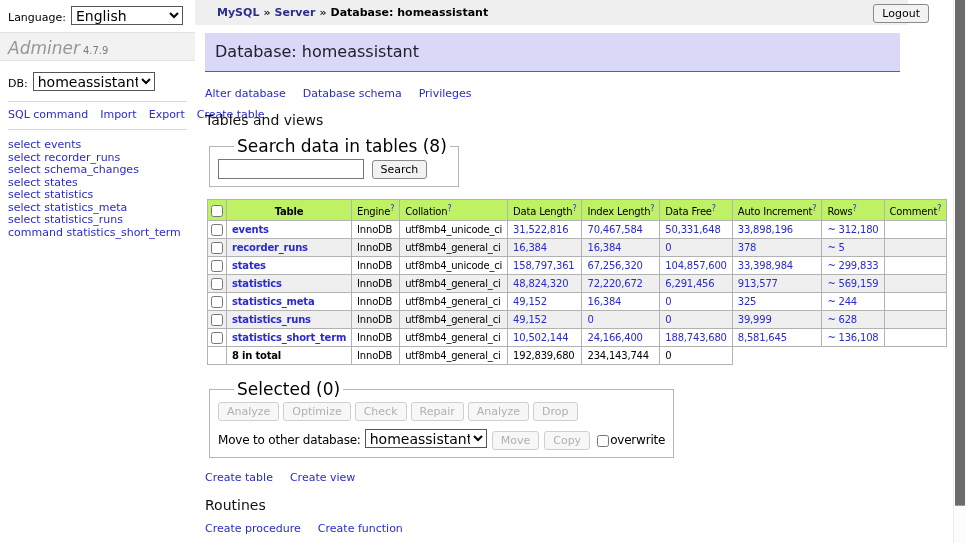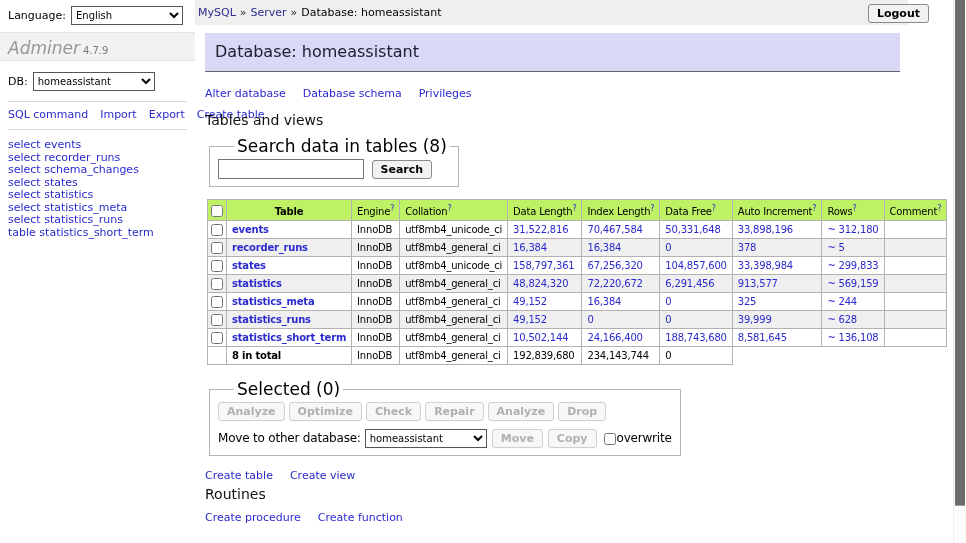--- a/index.html
+++ b/index.html
@@ -13,21 +13,21 @@
     overflow: hidden;
   }
   a { text-decoration: none; cursor: pointer; }
 
   
   .sidebar { position: absolute; left: 0; top: 0; width: 195px; height: 543px; background: #fff; }
   .lang-row { padding: 6px 8px 0 8px; }
   .lang-row label { margin-right: 5px; }
   select {
     font-family: "DejaVu Sans", sans-serif;
-    font-size: 10px;
+    font-size: 14px;
     height: 19px;
     border: 1px solid #555;
     background: #fff;
     border-radius: 0;
   }
   .lang-select { width: 112px; }
   .app-band {
     margin-top: 7px;
     background: #f2f2f2;
     border-top: 1px solid #e3e3e3;
@@ -51,35 +51,35 @@
   .side-actions { width: 155px; line-height: 13px; }
   .side-actions a { color: #2a2ace; margin-right: 12px; white-space: nowrap; }
   .table-links { margin: 9px 8px 0 8px; }
   .table-links a { display: block; color: #2a2ace; line-height: 12.5px; white-space: nowrap; }
 
   
   .content { position: absolute; left: 195px; top: 0; width: 758px; height: 543px; overflow: hidden; }
   .breadcrumb {
     background: #efefef;
     width: 713px; height: 25px; line-height: 25px;
-    padding-left: 3px;
+    padding-left: 22px;
+    font-weight: bold;
   }
   .breadcrumb a { color: #2d2d8f; }
   .breadcrumb .sep { color: #222; margin: 0 4px; }
   .logout-btn { position: absolute; top: 4px; right: 24px; }
   button {
     font-family: "DejaVu Sans", sans-serif;
     font-size: 11px;
     padding: 2px 8px;
     border: 1px solid #8a8a8a;
     background: #f2f2f2;
     border-radius: 3px;
     color: #000;
     cursor: pointer;
-    font-weight: bold;
   }
   button:disabled { color: #b0b0b0; border-color: #cfcfcf; background: #f7f7f7; cursor: default; }
 
   .h2band {
     margin: 8px 0 0 10px;
     width: 695px;
     background: #d9d9f7;
     border-bottom: 1px solid #63636b;
     padding: 9px 10px 10px 10px;
     font-size: 16px;
@@ -135,21 +135,21 @@
   .bulk-row button { margin-right: 4px; }
   .move-row { margin-top: 8px; font-size: 12px; letter-spacing: -0.2px; }
   .move-select { width: 122px; margin-left: 4px; }
   .move-row button { margin-left: 5px; }
   .overwrite { margin-left: 7px; font-size: 12px; }
   .overwrite input { margin-right: 1px; }
 
   .create-links { margin: 13px 0 0 10px; }
   .create-links a, .routine-links a { color: #2a2ace; margin-right: 17px; }
   .routine-links { margin: 9px 0 0 10px; }
-  h3.routines { margin-top: 4px; }
+  h3.routines { margin-top: 13px; }
 
   
   .scrollbar { position: absolute; right: 0; top: 0; width: 13px; height: 543px; background: #fcfcfc; border-left: 1px solid #ededed; }
   .scroll-thumb { position: absolute; top: 0; right: 1px; width: 10px; height: 506px; background: #6b6b6b; border-bottom: 1px solid #9a9a9a; }
 </style>
 </head>
 <body>
 
 <div class="sidebar">
   <div class="lang-row">
@@ -168,21 +168,21 @@
   </div>
   <div class="table-links">
 
   <a>select events</a>
       <a>select recorder_runs</a>
       <a>select schema_changes</a>
       <a>select states</a>
       <a>select statistics</a>
       <a>select statistics_meta</a>
       <a>select statistics_runs</a>
-      <a>table statistics_short_term</a>
+      <a>command statistics_short_term</a>
     </div>
 </div>
 
 <div class="content">
   <div class="breadcrumb">
     <a>MySQL</a><span class="sep">»</span><a>Server</a><span class="sep">»</span><span>Database: homeassistant</span>
   </div>
   <button class="logout-btn">Logout</button>
 
   <h2 class="h2band">Database: homeassistant</h2>

